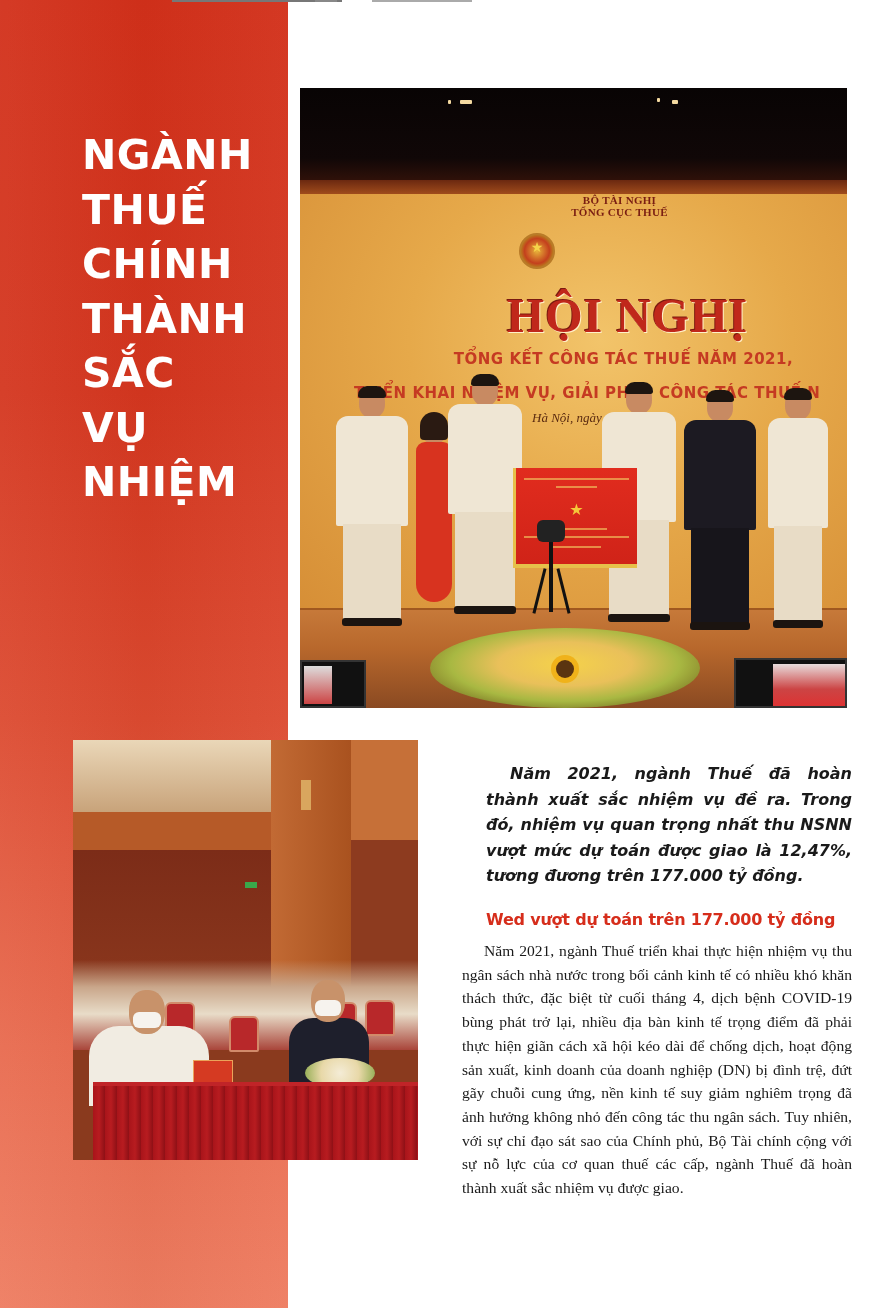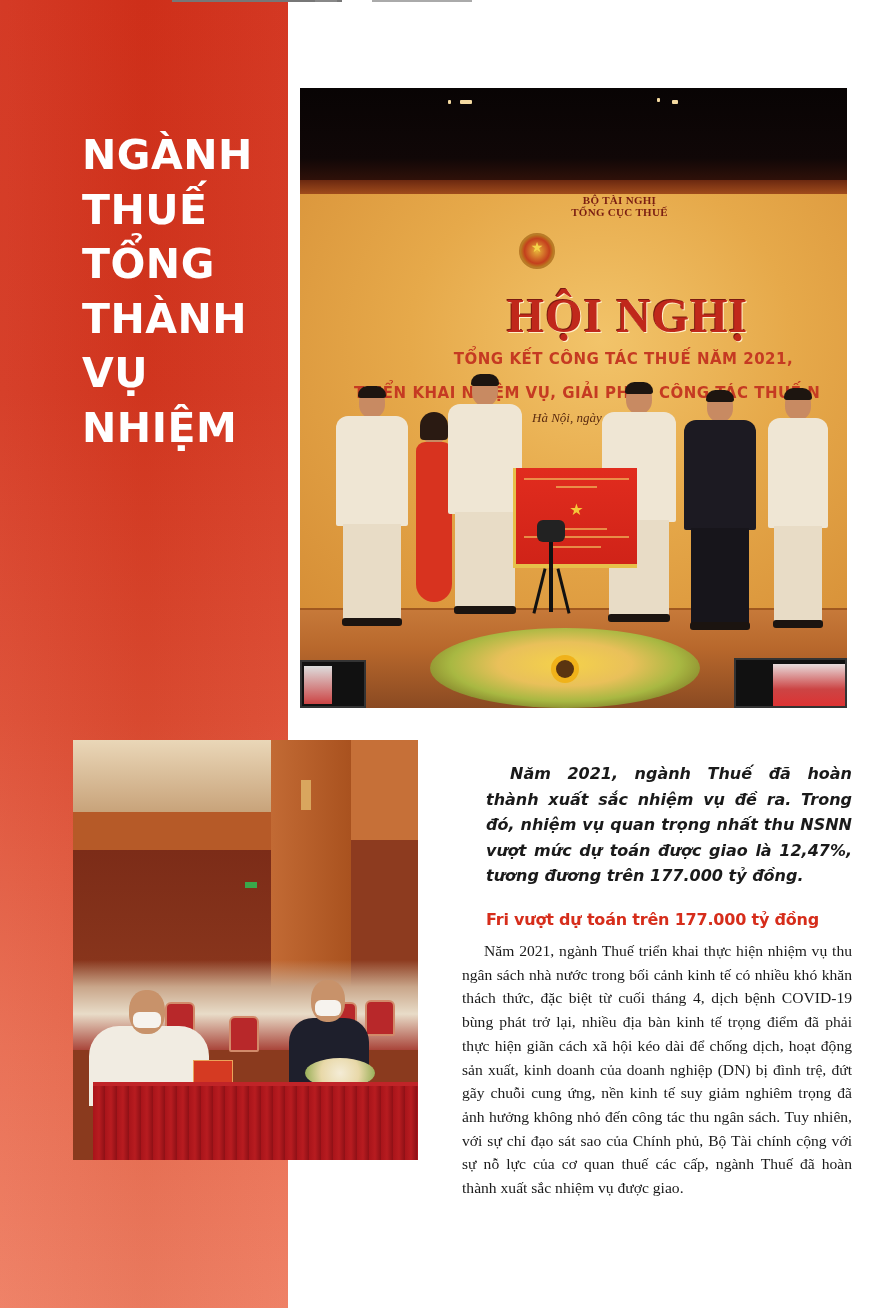--- a/index.html
+++ b/index.html
@@ -133,22 +133,23 @@
 <body>
 
 <div class="red-band"></div>
 <div class="top-rule"></div>
 <div class="top-rule2"></div>
 <div class="top-rule3"></div>
 
 <h1 class="headline">
   <span>NGÀNH</span>
   <span>THUẾ</span>
-  <span>TỔNG</span>
+  <span>CHÍNH</span>
   <span>THÀNH</span>
+  <span>SẮC</span>
   <span>VỤ</span>
   <span>NHIỆM</span>
 </h1>
 
 <div class="photo-top">
   <div class="pt-dark">
     <div class="light" style="left:148px;top:12px;"></div>
     <div class="light" style="left:160px;top:12px;width:12px;"></div>
     <div class="light" style="left:357px;top:10px;"></div>
     <div class="light" style="left:372px;top:12px;width:6px;"></div>
@@ -255,14 +256,14 @@
       <div class="head"></div>
       <div class="mask"></div>
   </div>
   <div class="pb-nameplate"></div>
   <div class="pb-flowers"></div>
   <div class="pb-table-top"></div>
   <div class="pb-table"></div>
 </div>
 
 <p class="lead">Năm 2021, ngành Thuế đã hoàn thành xuất sắc nhiệm vụ đề ra. Trong đó, nhiệm vụ quan trọng nhất thu NSNN vượt mức dự toán được giao là 12,47%, tương đương trên 177.000 tỷ đồng.</p>
-<h2 class="subhead">Fri vượt dự toán trên 177.000 tỷ đồng</h2>
+<h2 class="subhead">Wed vượt dự toán trên 177.000 tỷ đồng</h2>
 <p class="body-text">Năm 2021, ngành Thuế triển khai thực hiện nhiệm vụ thu ngân sách nhà nước trong bối cảnh kinh tế có nhiều khó khăn thách thức, đặc biệt từ cuối tháng 4, dịch bệnh COVID-19 bùng phát trở lại, nhiều địa bàn kinh tế trọng điểm đã phải thực hiện giãn cách xã hội kéo dài để chống dịch, hoạt động sản xuất, kinh doanh của doanh nghiệp (DN) bị đình trệ, đứt gãy chuỗi cung ứng, nền kinh tế suy giảm nghiêm trọng đã ảnh hưởng không nhỏ đến công tác thu ngân sách. Tuy nhiên, với sự chỉ đạo sát sao của Chính phủ, Bộ Tài chính cộng với sự nỗ lực của cơ quan thuế các cấp, ngành Thuế đã hoàn thành xuất sắc nhiệm vụ được giao.</p>
 
 </body></html>

